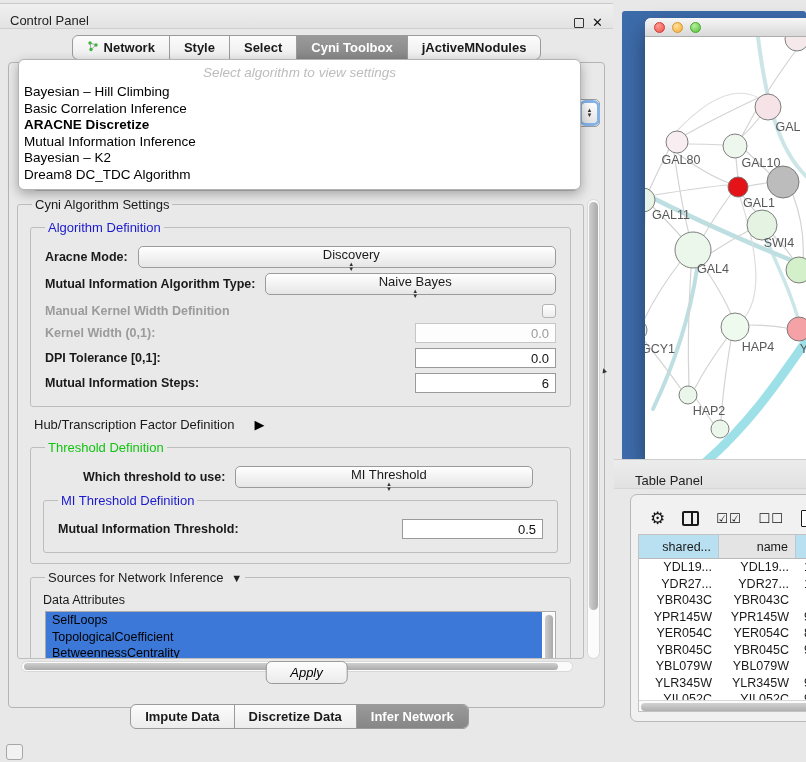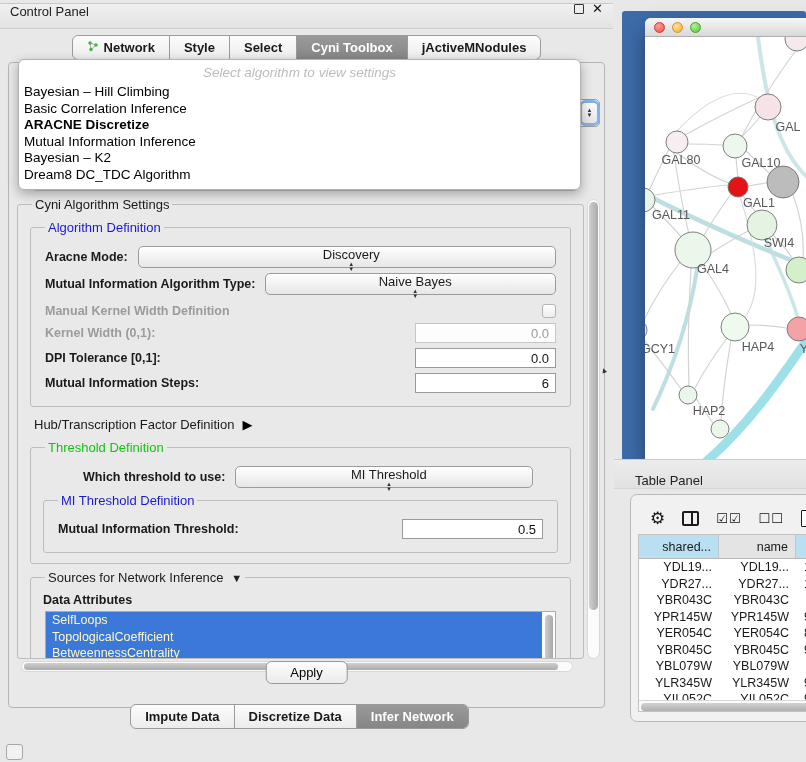--- a/index.html
+++ b/index.html
@@ -3,21 +3,21 @@
 <meta charset="utf-8">
 <style>
   * { box-sizing: border-box; margin: 0; padding: 0; }
   html,body { width:806px; height:762px; overflow:hidden; background:#e8e8e8;
     font-family:"Liberation Sans","DejaVu Sans",sans-serif; font-size:13px; color:#1a1a1a; }
 
   
   #control-panel { position:absolute; left:0; top:3px; width:613px; height:730px;
     border-top:1px solid #c9c9c9; background:#e8e8e8; }
   .cp-titlebar { position:relative; height:25px; background:linear-gradient(#f0f0f0,#e3e3e3);
-    border-bottom:1px solid #cfcfcf; display:flex; align-items:flex-start; padding:0 10px; }
+    border-bottom:1px solid #cfcfcf; display:flex; align-items:flex-end; padding:0 10px; }
   .cp-title { font-size:13px; color:#222; }
   .cp-btns { margin-left:auto; display:flex; align-items:center; gap:8px; }
   .float-ico { width:10px; height:10px; border:1.5px solid #333; border-radius:1px; display:inline-block; }
   .close-ico { font-size:13px; font-weight:bold; color:#111; line-height:10px; }
 
   .tabbar { display:flex; justify-content:center; margin-top:6px; }
   .tabset { display:inline-flex; border:1px solid #9b9b9b; border-radius:6px; overflow:hidden;
     background:linear-gradient(#fcfcfc,#ececec); }
   .tab { padding:4px 14px; font-weight:bold; font-size:13px; display:flex; align-items:center; gap:5px; cursor:default; }
   .tab + .tab { border-left:1px solid #9b9b9b; }
@@ -57,44 +57,44 @@
   .combo { display:flex; align-items:center; border:1px solid #9b9b9b; border-radius:5px;
     background:linear-gradient(#fff,#e6e6e6); height:22px; padding-left:9px; font-size:13px; margin-left:10px;flex-direction:column; }
   .combo .cv { flex:1; }
   .grow { flex:1; }
   .w300 { width:298px; flex:none; }
   .field { width:141px; height:20px; border:1px solid #9a9a9a; background:#fff; font-size:13px;
     text-align:right; padding:0 6px; font-family:inherit; color:#111; }
   .field.dis { border-color:#c6c6c6; color:#b3b3b3; background:#fdfdfd; }
   .checkbox { width:14px; height:14px; border:1px solid #b3b3b3; border-radius:3px;
     background:linear-gradient(#fff,#ededed); }
-  .hub-row { display:flex; align-items:flex-start; gap:8px; margin:10px 6px 8px; font-size:13px; }
+  .hub-row { display:flex; align-items:flex-start; gap:20px; margin:10px 6px 8px; font-size:13px; }
   .tri-r { font-size:13px; color:#000; }
   .tri-d { font-size:11px; color:#222; margin-left:4px; }
-  .attrs-title { font-weight:bold; font-size:12.5px; margin:2px 2px 4px; }
+  .attrs-title { font-weight:normal; font-size:12.5px; margin:2px 2px 4px; }
   #attr-listbox { position:relative; border:1px solid #ababab; background:#fff; height:72px;
     margin:0 4px; overflow:hidden; }
-  .attr-item { background:#3c78d8; color:#fef9c3; font-size:12.5px; line-height:16.5px; padding-left:6px;
+  .attr-item { background:#3c78d8; color:#000000; font-size:12.5px; line-height:16.5px; padding-left:6px;
     margin-right:13px; }
   .list-vscroll { position:absolute; right:1px; top:1px; bottom:1px; width:11px; background:#fafafa; }
   .list-vthumb { position:absolute; left:1.5px; top:2px; width:8px; height:78%; border-radius:5px;
     background:linear-gradient(90deg,#cdcdcd,#a9a9a9); }
 
   .vscroll { position:absolute; right:4px; top:136px; width:13px; height:460px; background:#fbfbfb;
     border:1px solid #d8d8d8; border-radius:7px; }
   .vthumb { position:absolute; left:1px; top:2px; width:9px; height:408px; border-radius:6px;
     background:linear-gradient(90deg,#cfcfcf,#aaaaaa); }
   .hscroll { position:absolute; left:12px; top:598px; width:552px; height:11px; background:#fbfbfb;
     border:1px solid #d8d8d8; border-radius:6px; }
   .hthumb { position:absolute; left:2px; top:1px; height:7px; width:97%; border-radius:5px;
     background:linear-gradient(#cfcfcf,#ababab); }
 
   #apply-btn { position:absolute; left:50%; transform:translateX(-50%); top:598px;
     border:1px solid #9a9a9a; border-radius:6px; background:linear-gradient(#fdfdfd,#ebebeb);
-    font-size:13px; padding:3px 24px; font-family:inherit; }
+    font-size:13px; padding:3px 24px; font-family:inherit;font-style:italic; }
 
   .bottom-tabbar { position:absolute; left:0; right:14px; bottom:4px; display:flex; justify-content:center; }
 
   
   #dock-icon { position:absolute; left:6px; top:744px; width:17px; height:16px;
     border:1.5px solid #a6a6a6; border-radius:3px; background:#f2f2f2; }
 
   #mouse-cursor { position:absolute; left:600px; top:366px; font-size:8px; color:#333; transform:rotate(-18deg); }
 
   

